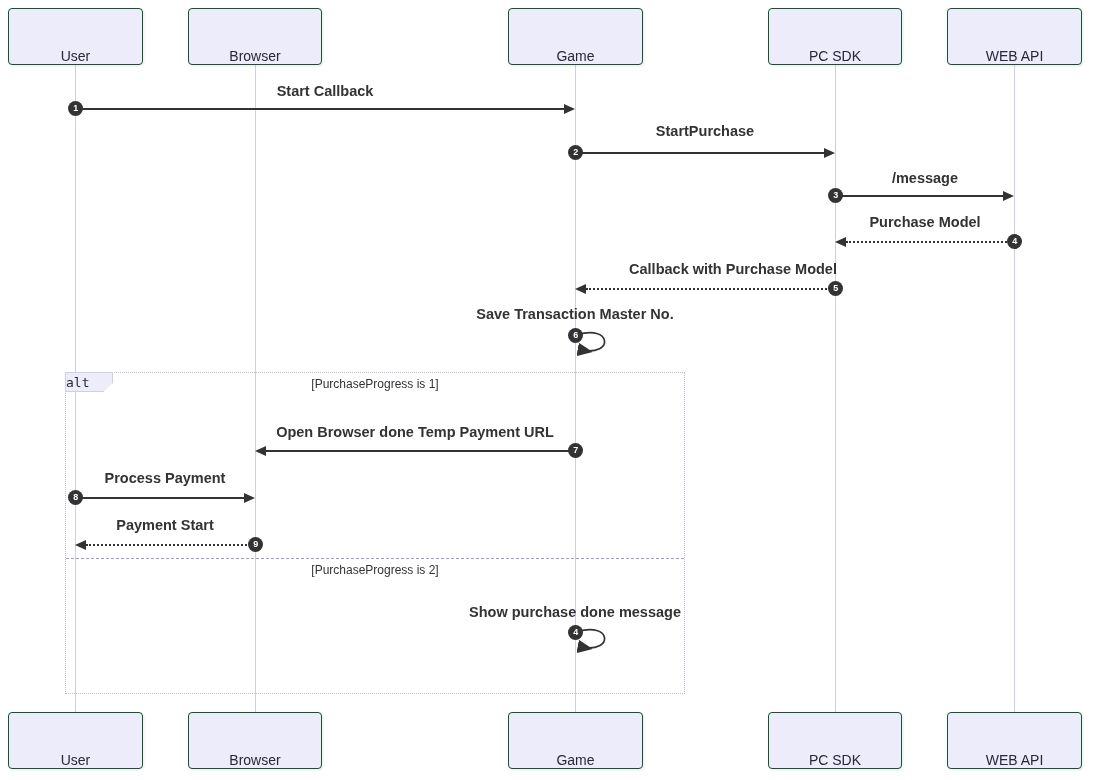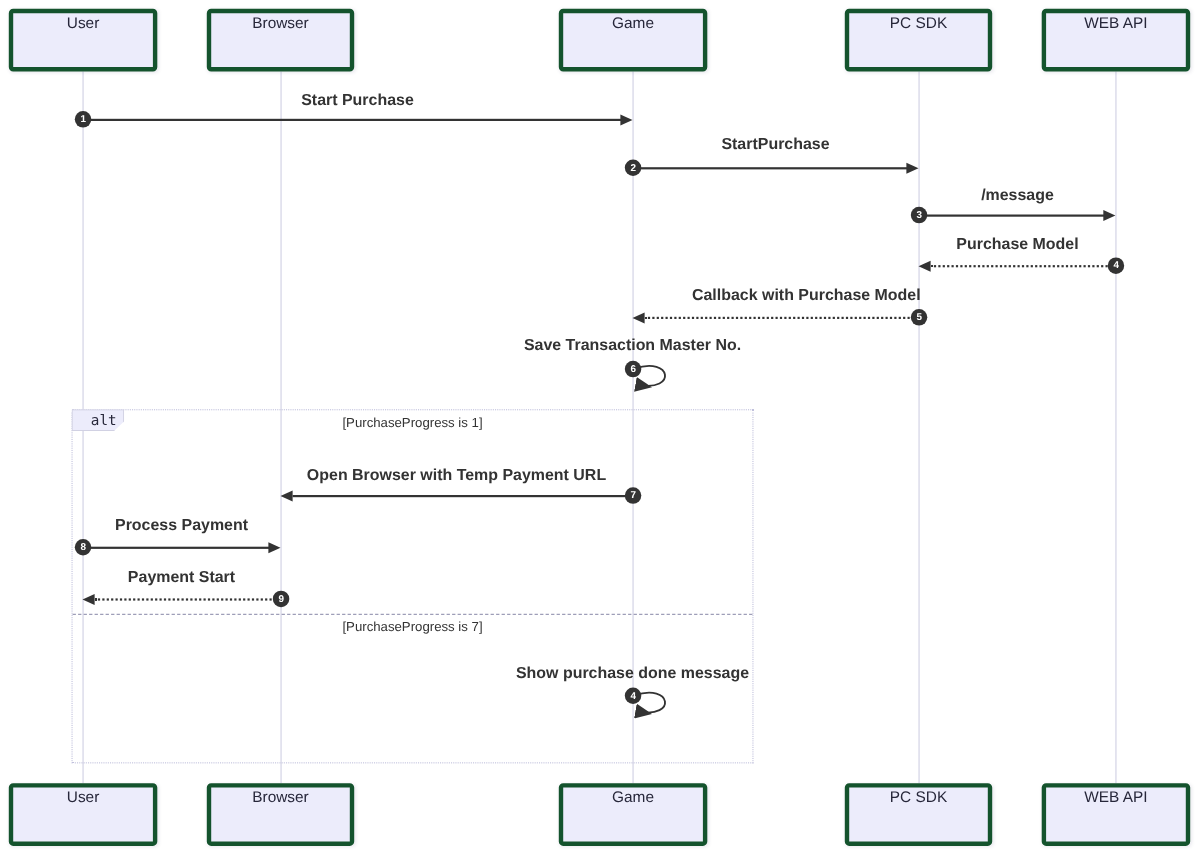--- a/index.html
+++ b/index.html
@@ -2,22 +2,22 @@
 <html><head>
 <meta charset="utf-8">
 <style>
   html,body{margin:0;padding:0;background:#ffffff;}
   #stage{
     position:relative;width:1093px;height:780px;background:#ffffff;
     font-family:"Liberation Sans", sans-serif;color:#333;overflow:hidden;
   }
   .lifeline{position:absolute;top:65px;height:647px;width:1px;background:#cfcfe3;}
   .pbox{
-    position:absolute;height:57px;background:#ECECFB;border:4px solid #14532d;
-    border-radius:4px;display:flex;align-items:flex-start;justify-content:center;
+    position:absolute;height:57px;background:#ECECFB;border:1px solid #14532d;
+    border-radius:4px;display:flex;align-items:flex-end;justify-content:center;
     font-size:14px;color:#27273a;box-shadow:1px 1px 3px rgba(80,80,120,.12);
     box-sizing:border-box;
   }
   .msgline{position:absolute;height:0;}
   .solid{border-top:2px solid #333;}
   .dotted{border-top:2px dotted #333;}
   .arrow-r{position:absolute;width:0;height:0;border-top:5px solid transparent;
     border-bottom:5px solid transparent;border-left:11px solid #333;}
   .arrow-l{position:absolute;width:0;height:0;border-top:5px solid transparent;
     border-bottom:5px solid transparent;border-right:11px solid #333;}
@@ -31,21 +31,21 @@
     font-size:14.5px;font-weight:bold;color:#333;z-index:2;
   }
   .altframe{
     position:absolute;left:65px;top:372px;width:620px;height:322px;
     border:1px dotted #c0c0dc;box-sizing:border-box;
   }
   .altdivider{position:absolute;left:0;width:100%;height:0;border-top:1px dashed #9e9eb8;}
   .alttab{
     position:absolute;left:-1px;top:-1px;width:48px;height:20px;background:#ECECFB;
     border:1px solid #cfcfe0;box-sizing:border-box;font-family:"DejaVu Sans Mono", monospace;
-    font-size:13px;color:#27273a;display:flex;align-items:center;justify-content:flex-end;
+    font-size:13px;color:#27273a;display:flex;align-items:center;justify-content:flex-start;
     clip-path:polygon(0 0,100% 0,100% 55%,80% 100%,0 100%);
     padding-right:6px;
   }
   .cond{
     position:absolute;left:50%;transform:translateX(-50%);white-space:nowrap;
     font-size:12px;color:#333;z-index:2;
   }
   .selfloop{position:absolute;z-index:1;}
 </style>
 </head>
@@ -90,24 +90,24 @@
   <div class="pbox" style="left:947px;top:712px;width:135px">
       <span>WEB API</span>
     </div>
 
   <div class="altframe">
     <div class="alttab">
         <span>alt</span>
       </div>
     <div class="cond" style="top:4px">[PurchaseProgress is 1]</div>
     <div class="altdivider" style="top:185px"></div>
-    <div class="cond" style="top:190px">[PurchaseProgress is 7]</div>
+    <div class="cond" style="top:190px">[PurchaseProgress is 2]</div>
   </div>
 
-  <div class="mlabel" style="left:325px;top:83px">Start Purchase</div>
+  <div class="mlabel" style="left:325px;top:83px">Start Callback</div>
   <div class="msgline solid" style="left:75px;top:108px;width:490px"></div>
   <div class="arrow-r" style="left:564px;top:104px"></div>
   <div class="num" style="left:68px;top:101px">1</div>
 
   <div class="mlabel" style="left:705px;top:123px">StartPurchase</div>
   <div class="msgline solid" style="left:575px;top:152px;width:250px"></div>
   <div class="arrow-r" style="left:824px;top:148px"></div>
   <div class="num" style="left:568px;top:145px">2</div>
 
   <div class="mlabel" style="left:925px;top:170px">/message</div>
@@ -129,21 +129,21 @@
   <svg class="selfloop" style="left:573px;top:329px" width="52" height="30">
     <defs>
         <marker id="m6" markerWidth="9" markerHeight="8" refX="7" refY="4" orient="auto">
           <path d="M9,0 L0,4 L9,8 z" fill="#333"></path>
         </marker>
       </defs>
     <path d="M4,6 C38,-5 42,27 8,21" stroke="#333" stroke-width="1.7" fill="none" marker-end="url(#m6)"></path>
   </svg>
   <div class="num" style="left:568px;top:328px">6</div>
 
-  <div class="mlabel" style="left:415px;top:424px">Open Browser with Temp Payment URL</div>
+  <div class="mlabel" style="left:415px;top:424px">Open Browser done Temp Payment URL</div>
   <div class="msgline solid" style="left:266px;top:450px;width:309px"></div>
   <div class="arrow-l" style="left:255px;top:446px"></div>
   <div class="num" style="left:568px;top:443px">7</div>
 
   <div class="mlabel" style="left:165px;top:470px">Process Payment</div>
   <div class="msgline solid" style="left:75px;top:497px;width:170px"></div>
   <div class="arrow-r" style="left:244px;top:493px"></div>
   <div class="num" style="left:68px;top:490px">8</div>
 
   <div class="mlabel" style="left:165px;top:517px">Payment Start</div>

